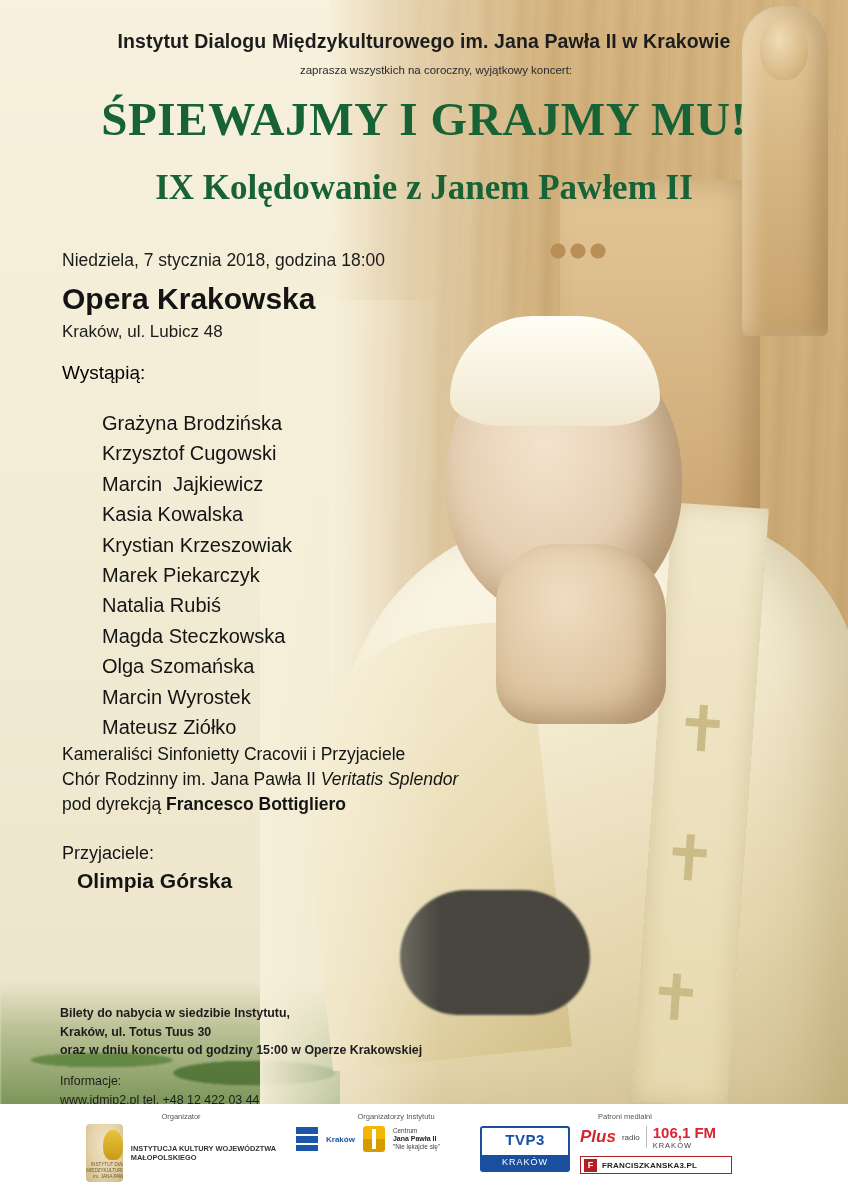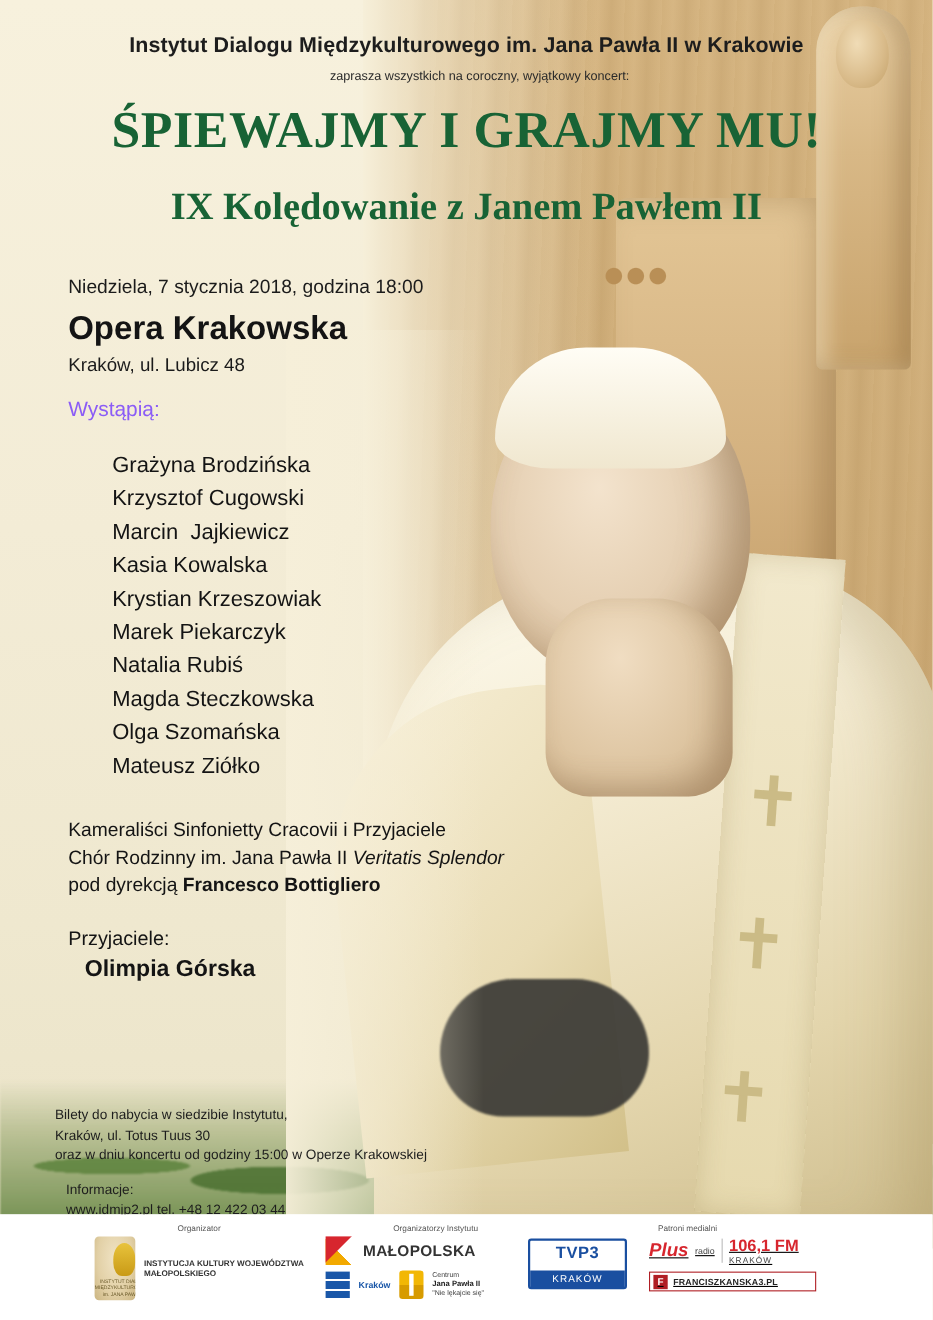--- a/index.html
+++ b/index.html
@@ -225,21 +225,21 @@
   .address {
     position: absolute;
     left: 62px; top: 322px;
     font-size: 17px;
     color: #1b1b1b;
   }
   .perform-label {
     position: absolute;
     left: 62px; top: 362px;
     font-size: 19px;
-    color: #8b5cf6;
+    color: #000000;
   }
   .artists {
     position: absolute;
     left: 62px; top: 392px;
     width: 420px;
   }
   .artists li {
     list-style: none;
     font-size: 20px;
     color: #141414;
@@ -268,22 +268,23 @@
   .host-name {
     position: absolute;
     left: 62px; top: 869px;
     font-size: 21px;
     font-weight: bold;
     color: #141414;
     margin-left: 15px;
   }
   .tickets {
     position: absolute;
-    left: 50px; top: 1004px;
+    left: 60px; top: 1004px;
     width: 420px;
+    font-weight: bold;
   }
   .tickets div {
     font-size: 12.4px;
     color: #1d1d1d;
     line-height: 18.5px;
   }
   .info {
     position: absolute;
     left: 60px; top: 1072px;
     width: 400px;
@@ -447,20 +448,21 @@
     <ul class="artists">
       <li>Grażyna Brodzińska</li>
       <li>Krzysztof Cugowski</li>
       <li>Marcin  Jajkiewicz</li>
       <li>Kasia Kowalska</li>
       <li>Krystian Krzeszowiak</li>
       <li>Marek Piekarczyk</li>
       <li>Natalia Rubiś</li>
       <li>Magda Steczkowska</li>
       <li>Olga Szomańska</li>
+      <li>Marcin Wyrostek</li>
       <li>Mateusz Ziółko</li>
     </ul>
 
     <div class="ensemble">
       <div>Kameraliści Sinfonietty Cracovii i Przyjaciele</div>
       <div><span>Chór Rodzinny im. Jana Pawła II </span><span class="em">Veritatis Splendor</span></div>
       <div><span>pod dyrekcją </span><span class="bold">Francesco Bottigliero</span></div>
     </div>
 
     <div class="host-label">Przyjaciele:</div>
@@ -490,44 +492,40 @@
 im. JANA PAWŁA II</div>
         </div>
         <div class="txt-instytucja">INSTYTUCJA KULTURY
 WOJEWÓDZTWA
 MAŁOPOLSKIEGO</div>
       </div>
     </div>
 
     <div class="logo-group g-instytut">
       <div class="logo-cap">Organizatorzy Instytutu</div>
-      <div class="row">
-        <div class="malo-m"></div>
-        <div class="malo-text">MAŁOPOLSKA</div>
-      </div>
       <div class="row" style="margin-top:5px;">
         <div class="krakow-mark"></div>
         <div class="krakow-text">Kraków</div>
         <div class="cjp2-mark"></div>
         <div class="cjp2-text">
           <span>Centrum</span><br>
           <b>Jana Pawła II</b><br>
           <span>"Nie lękajcie się"</span>
         </div>
       </div>
     </div>
 
     <div class="logo-group g-media">
       <div class="logo-cap" style="width:290px;">Patroni medialni</div>
       <div class="row">
         <div class="tvp3">
           <div class="top"><span>TVP</span><span>3</span></div>
           <div class="bar">KRAKÓW</div>
         </div>
-        <div style="margin-left:12px;text-decoration:underline;">
+        <div style="margin-left:2px;">
           <div class="plus-logo">
             <div class="plus-word">Plus</div>
             <div class="radio-word">radio</div>
             <div class="sep-bar"></div>
             <div>
               <div class="fm-num">106,1 FM</div>
               <div class="fm-sub">KRAKÓW</div>
             </div>
           </div>
           <div class="franc" style="margin-top:6px;">

